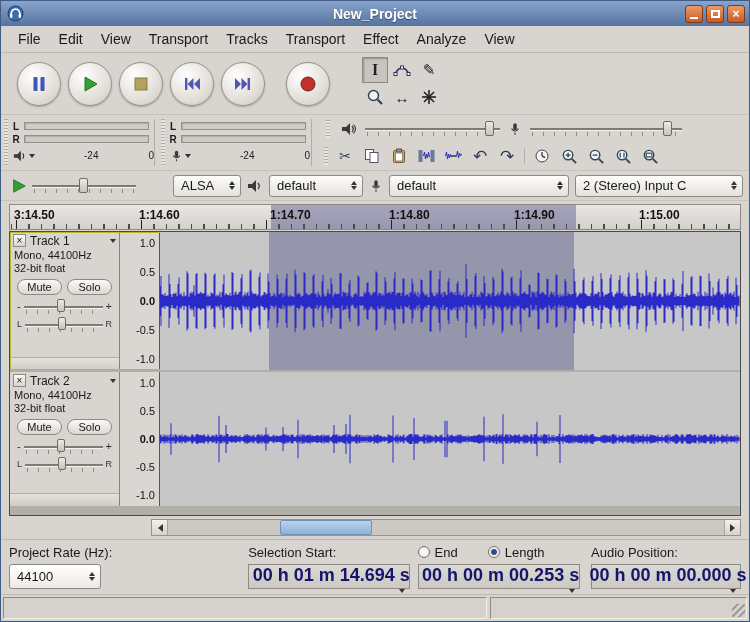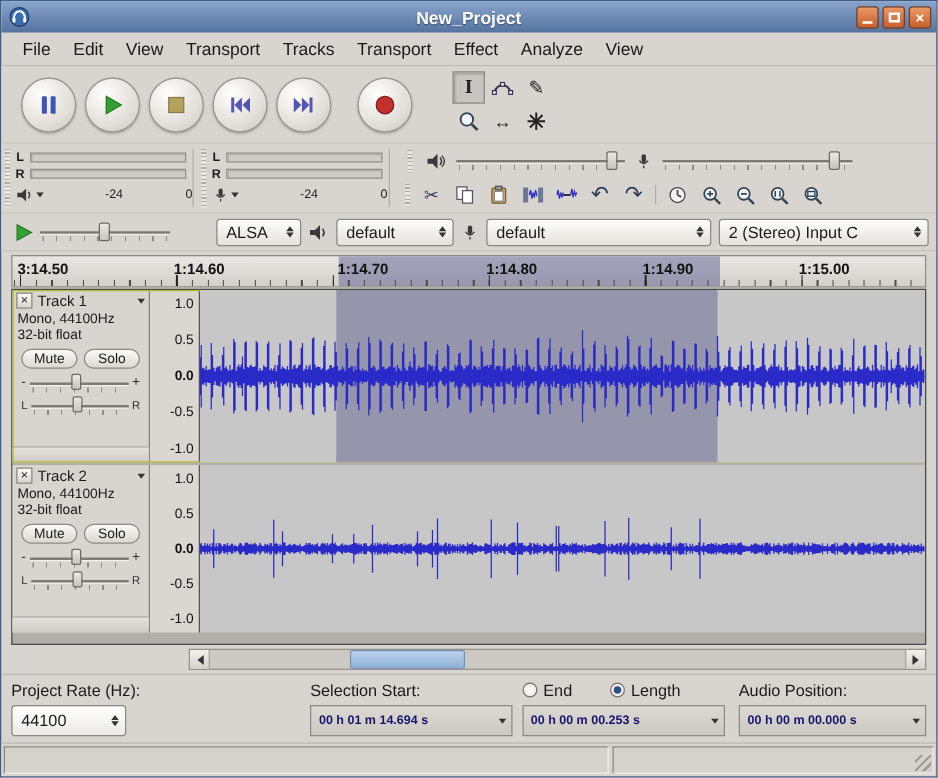--- a/index.html
+++ b/index.html
@@ -144,21 +144,21 @@
   .selbar { flex:0 0 55px; border-top:1px solid #bcb8b2; padding:3px 8px 4px; display:flex; gap:0; }
   .scol { display:flex; flex-direction:column; gap:3px; }
   .scol .toplbl { height:18px; font-size:13px; display:flex; align-items:center; gap:14px; }
   .cA { width:142px; } .cB { width:98px; } .cC { width:170px; } .cD { width:174px; } .cE { flex:1; }
   .rate-combo { width:92px; height:25px; background:linear-gradient(#ffffff,#eceae6); }
   .snap-row { height:25px; display:flex; align-items:center; gap:10px; font-size:13px; }
   .checkbox { width:14px; height:14px; border:1px solid #77726c; background:#fff;
               box-shadow:inset 1px 1px 1px rgba(0,0,0,.12); }
   .timefield { width:162px; height:25px; border:1px solid #8e8982;
                background:linear-gradient(#dcd8d3,#ccc8c2); display:flex; align-items:center;
-               padding:0 2px 0 6px; color:#15156d; font-weight:bold; font-size:10px; white-space:nowrap; }
+               padding:0 2px 0 6px; color:#15156d; font-weight:bold; font-size:18px; white-space:nowrap;flex-direction:column; }
   .cE .timefield { width:150px; }
   .timefield .caret { margin-left:auto; display:flex; align-items:center; padding:0 2px; }
   .radio { width:12px; height:12px; border:1px solid #77726c; border-radius:50%;
            background:radial-gradient(#ffffff,#e7e3de); display:inline-block; position:relative; }
   .radio.on::after { content:''; position:absolute; inset:2px; border-radius:50%; background:#2c4f8a; }
   .rlbl { margin-left:5px; margin-right:0; }
   .radgrp { display:flex; align-items:center; }
   .radgrp .pair { display:flex; align-items:center; margin-right:16px; }
 
   

